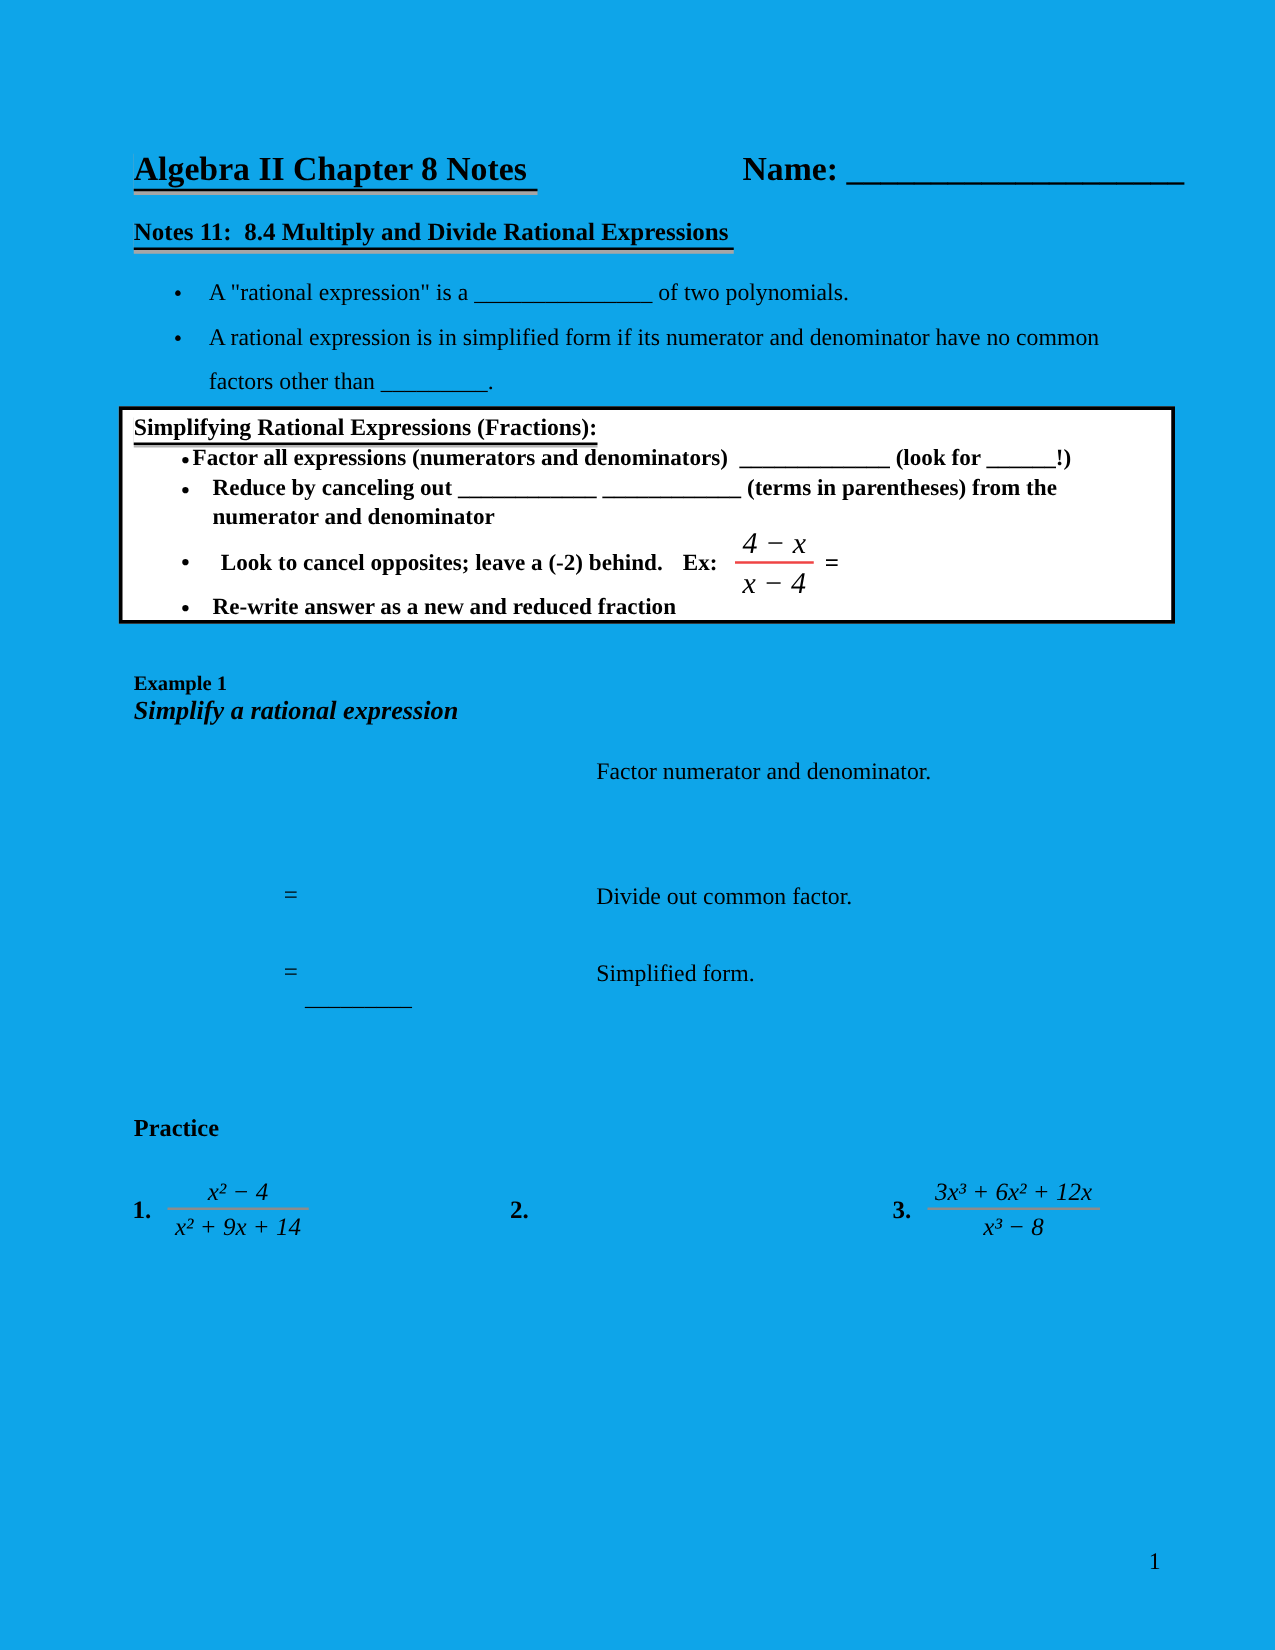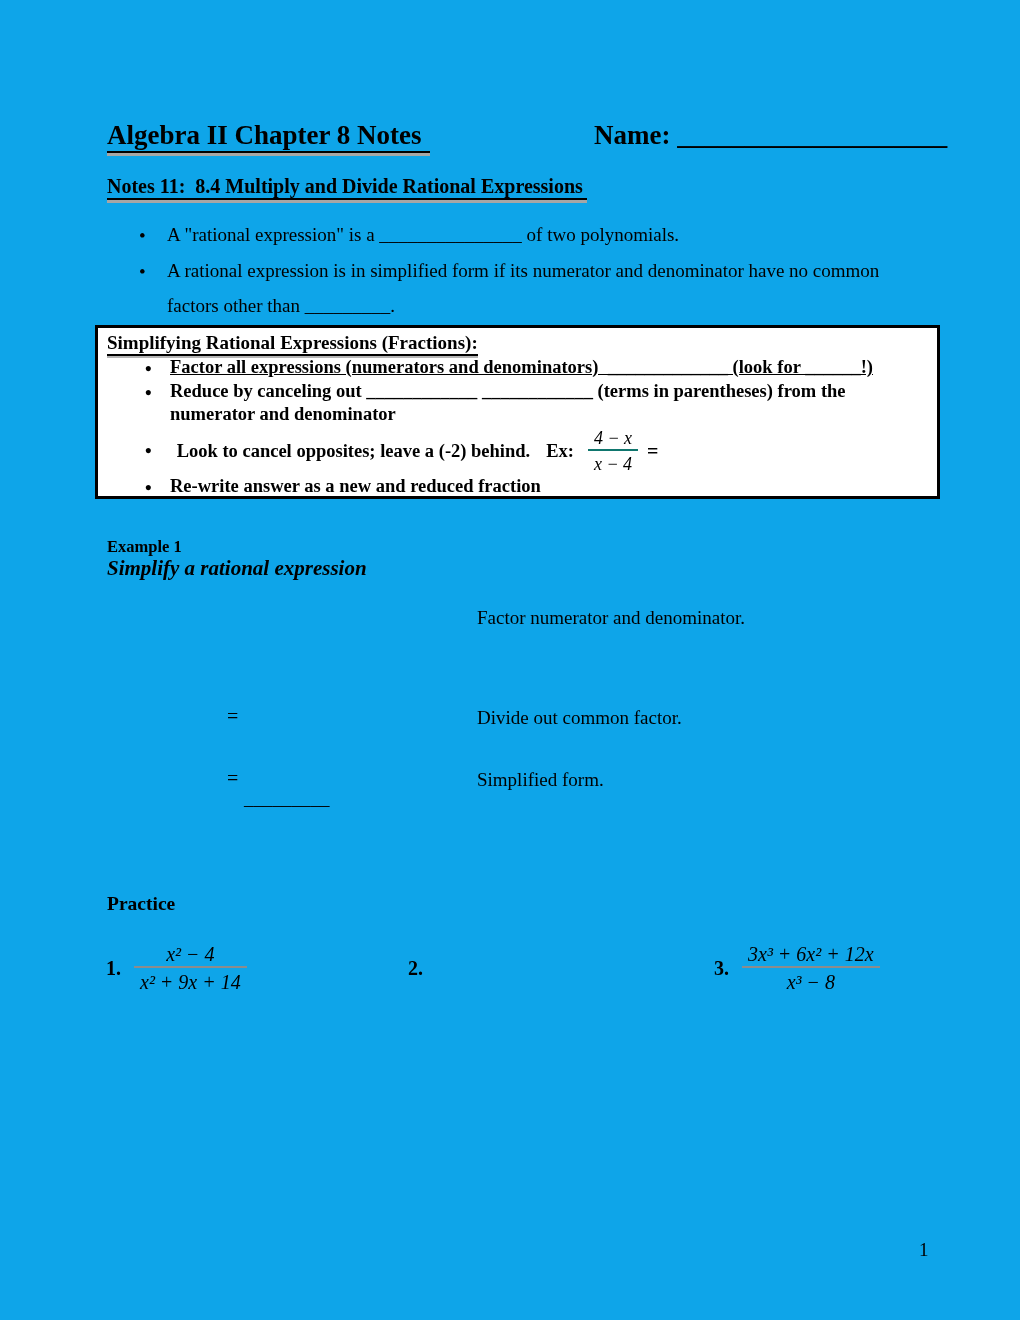--- a/index.html
+++ b/index.html
@@ -19,24 +19,24 @@
   .sect { font-size:20px; font-weight:bold; }
   .body-text { font-size:19px; }
   .marker { font-size:19px; }
   .box {
     box-sizing:border-box; border:3px solid #000; background:#fff;
   }
   .box-text { font-size:18.5px; font-weight:bold; }
   .box-head { font-size:19px; font-weight:bold; }
   .frac { display:inline-block; text-align:center; vertical-align:middle; font-style:italic; }
   .frac .num { padding:0 6px 3px 6px; }
-  .frac .den { border-top:2px solid #0f766e; padding:3px 6px 0 6px; }
+  .frac .den { border-top:2px solid #ef4444; padding:3px 6px 0 6px; }
   .pfrac { font-size:20px; }
   .pfrac .den { border-top:2px solid #8c8c8c; }
-  .bfrac { font-size:18px; }
+  .bfrac { font-size:24px; }
   .flexrow { display:flex; align-items:center; }
   .eq { font-size:20px; }
   .note { font-size:19px; }
   .exlabel { font-size:16.5px; font-weight:bold; }
   .extitle { font-size:21px; font-weight:bold; font-style:italic; }
   .pnum { font-size:20px; font-weight:bold; margin-right:13px; font-style:normal; }
   .pageno { font-size:19px; }
 </style>
 </head>
 <body>
@@ -61,21 +61,21 @@
   <div class="abs marker" style="left:139px; top:261px;">•</div>
   <div class="abs body-text t" style="left:167px; top:260px;">A rational expression is in simplified form if its numerator and denominator have no common</div>
   <div class="abs body-text t" style="left:167px; top:295px;">factors other than _________.</div>
 
   <div class="abs box" style="left:95px; top:325px; width:845px; height:174px;">
     <div class="abs box-head" style="left:9px; top:4px;">
       <span class="u2 t" style="box-shadow:0 2px 0 0 #b5b5b5;">Simplifying Rational Expressions (Fractions):</span>
     </div>
 
     <div class="abs marker b" style="left:47px; top:30px;">•</div>
-    <div class="abs box-text t" style="left:72px; top:29px;text-decoration:underline;">Factor all expressions (numerators and denominators)  _____________ (look for ______!)</div>
+    <div class="abs box-text t" style="left:56px; top:29px;">Factor all expressions (numerators and denominators)  _____________ (look for ______!)</div>
 
     <div class="abs marker b" style="left:47px; top:54px;">•</div>
     <div class="abs box-text t" style="left:72px; top:53px;">Reduce by canceling out ____________ ____________ (terms in parentheses) from the</div>
     <div class="abs box-text t" style="left:72px; top:76px;">numerator and denominator</div>
 
     <div class="abs flexrow" style="left:47px; top:94px; height:58px;">
       <span class="marker b" style="margin-right:25px;">•</span>
       <span class="box-text t">Look to cancel opposites; leave a (-2) behind.</span>
       <span class="box-text t bi" style="margin-left:16px;">Ex:</span>
       <span class="frac bfrac" style="margin-left:14px;">

